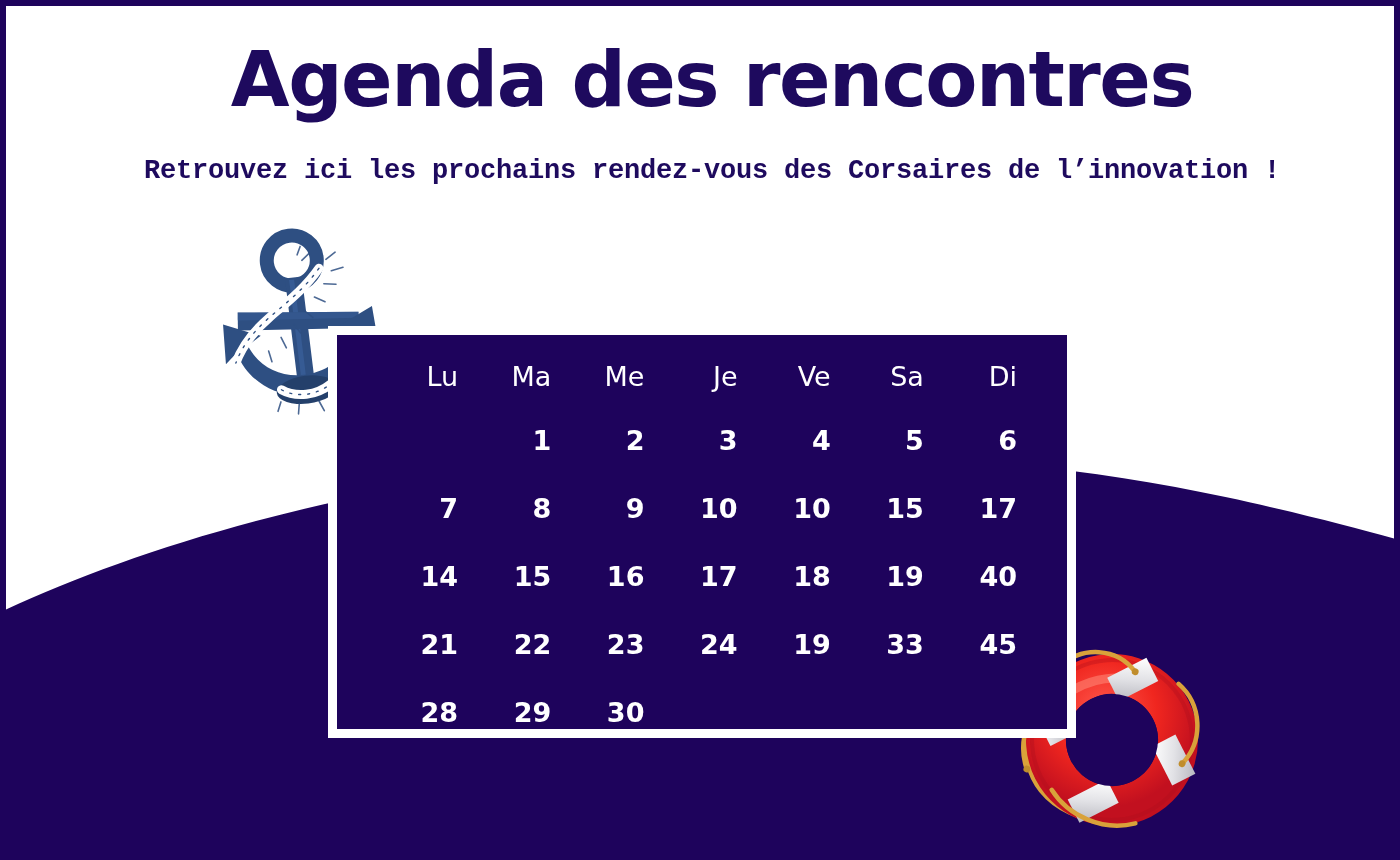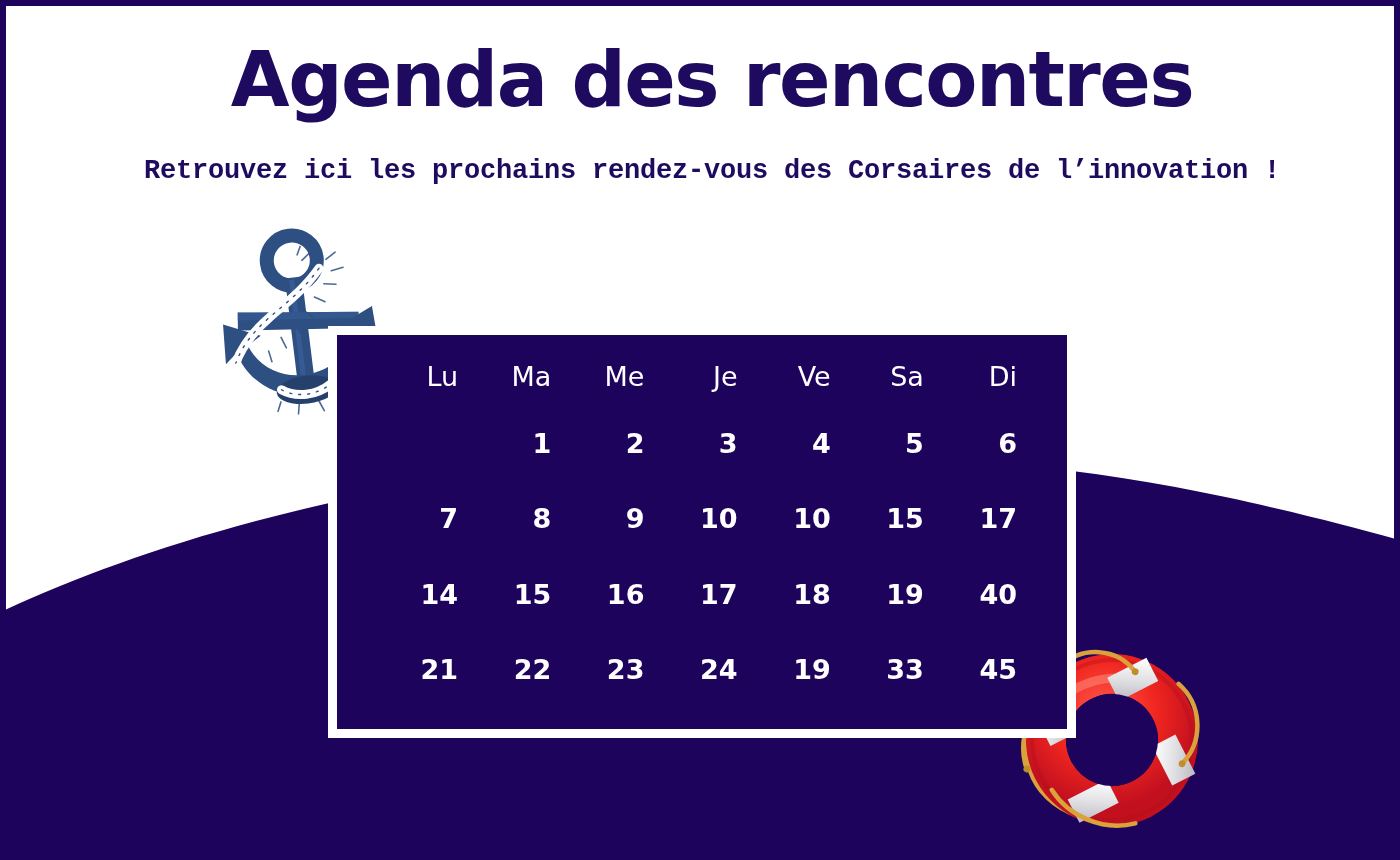--- a/index.html
+++ b/index.html
@@ -229,20 +229,29 @@
           </tr>
           <tr>
             <td>21</td>
             <td>22</td>
             <td>23</td>
             <td>24</td>
             <td>19</td>
             <td>33</td>
             <td>45</td>
           </tr>
+          <tr>
+            <td>28</td>
+            <td>29</td>
+            <td>30</td>
+            <td class="empty-day"></td>
+            <td class="empty-day"></td>
+            <td class="empty-day"></td>
+            <td class="empty-day"></td>
+          </tr>
         </tbody>
       </table>
     </div>
   </div>
 
   <svg class="lifering" viewBox="0 0 200 195">
     <defs>
       <radialGradient id="ringBody" cx="38%" cy="32%" r="72%">
         <stop offset="0%" stop-color="#ff5a4e"></stop>
         <stop offset="55%" stop-color="#f0261f"></stop>

